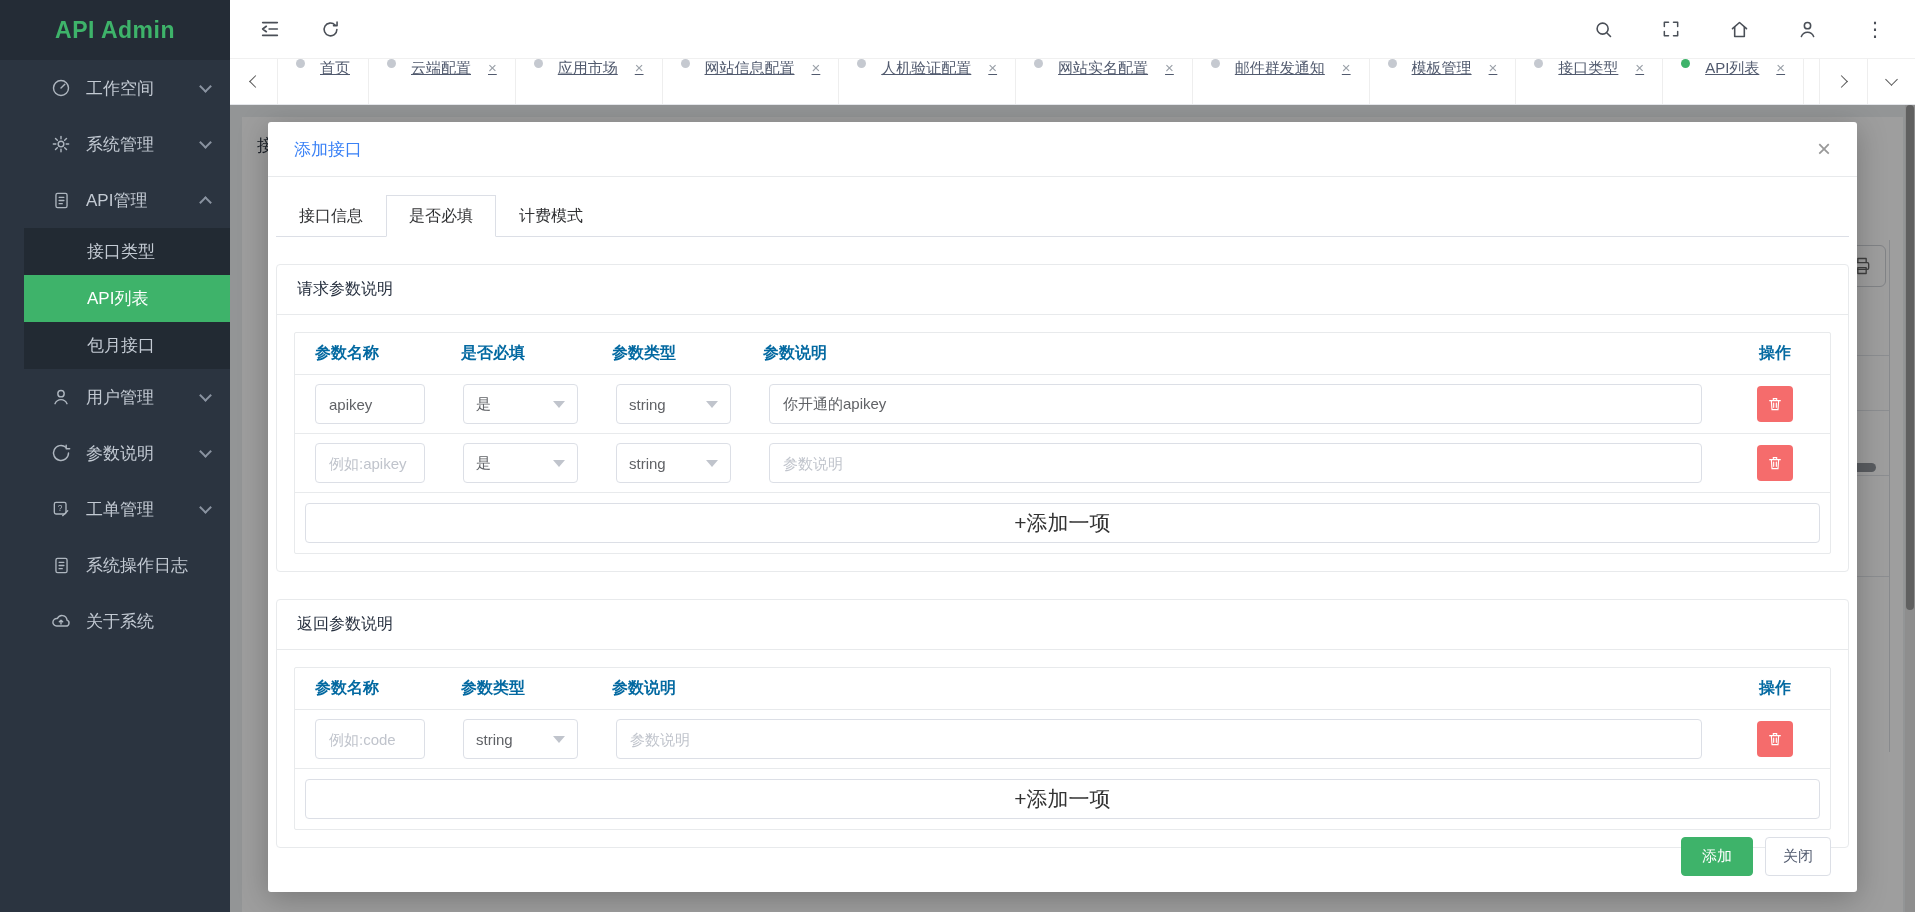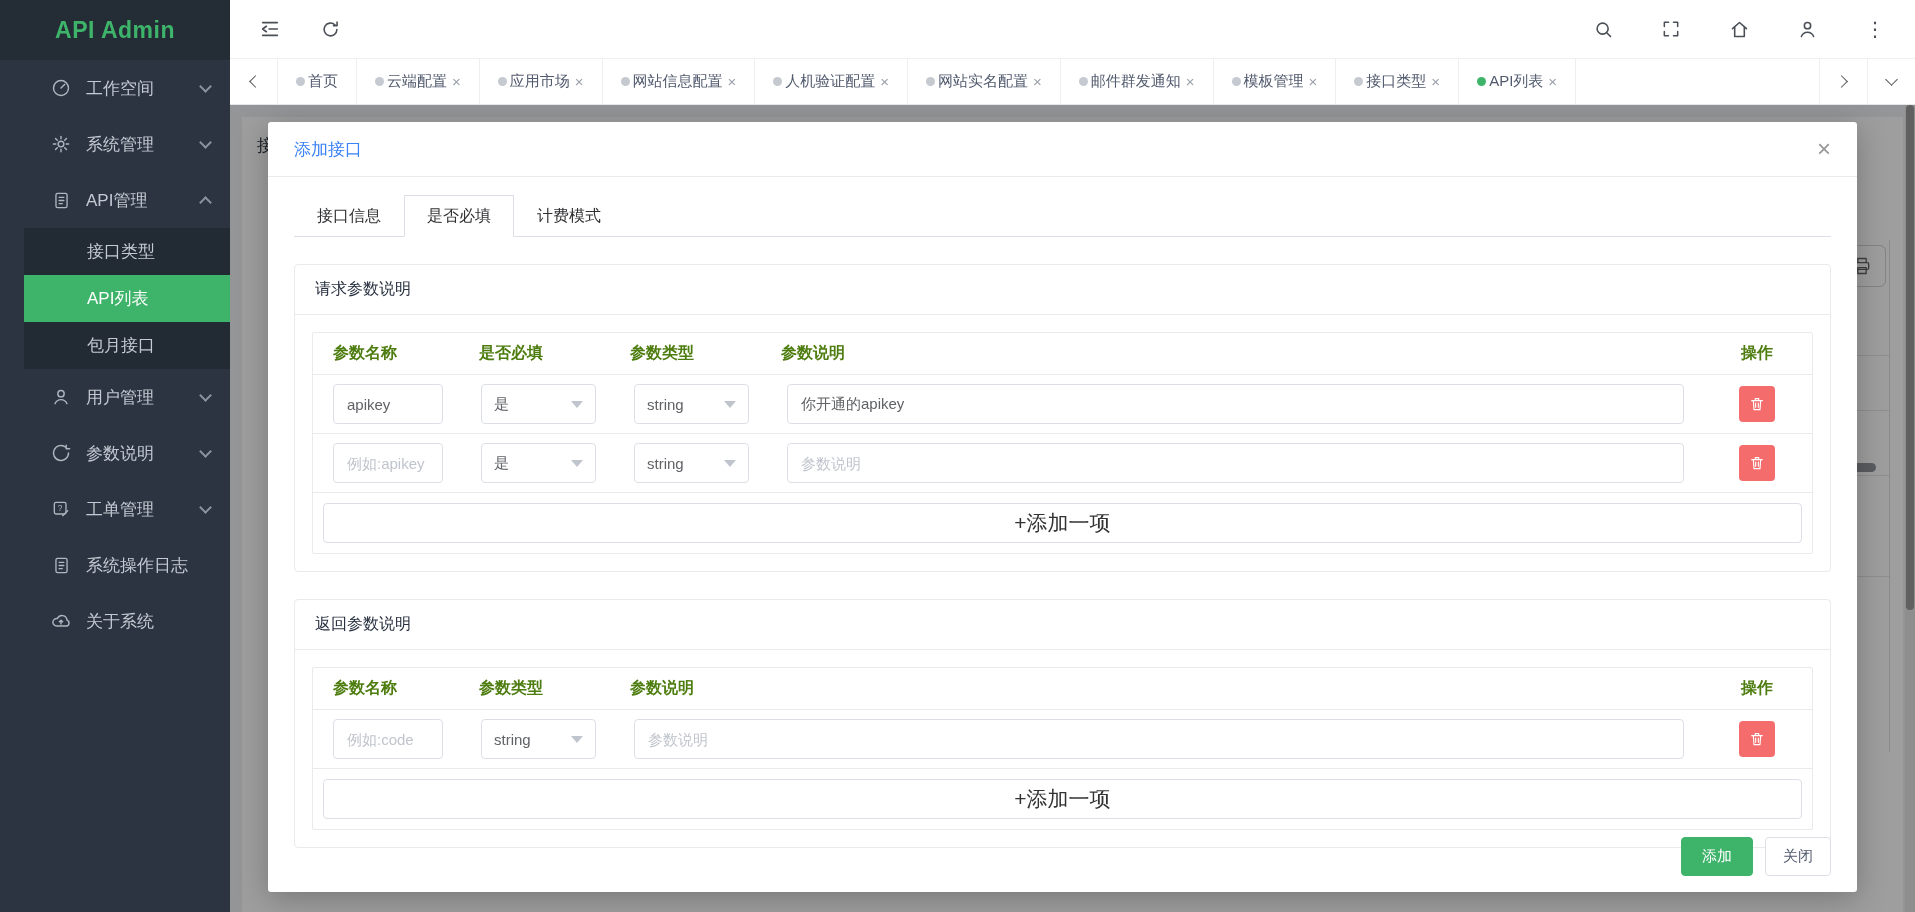--- a/index.html
+++ b/index.html
@@ -35,22 +35,22 @@
 
   
   .tabbar { height:46px; background:#fff; border-bottom:1px solid #e4e6ea; display:flex; align-items:stretch; }
   .nav-btn { width:48px; display:flex; align-items:center; justify-content:center; cursor:pointer; color:#555; }
   .nav-btn.l { border-right:1px solid #eee; }
   .nav-btn.r { border-left:1px solid #eee; }
   .cv { width:9px; height:9px; border-right:1.8px solid #555; border-bottom:1.8px solid #555; }
   .cv.left { transform:rotate(135deg); margin-left:4px; }
   .cv.right { transform:rotate(-45deg); margin-right:4px; }
   .cv.down { transform:rotate(45deg); margin-top:-4px; }
-  .tab { display:flex; align-items:center; padding:0 18px; border-right:1px solid #eee;
-    font-size:15px; color:#515a6e; gap:3px; cursor:pointer; white-space:nowrap; }
+  .tab { display:flex; align-items:flex-start; padding:0 18px; border-right:1px solid #eee;
+    font-size:15px; color:#515a6e; gap:15px; cursor:pointer; white-space:nowrap;text-decoration:underline; }
   .dot { width:9px; height:9px; border-radius:50%; background:#c5c9d0; flex:0 0 9px; }
   .tab.active .dot { background:#3eb36a; }
   .tab-x { color:#9aa0a8; font-size:15px; margin-left:2px; cursor:pointer; }
   .tab-spacer { flex:1; }
 
   
   .content { flex:1; position:relative; background:#eef0f3; overflow:hidden; }
   .page-behind { position:absolute; left:12px; top:12px; right:12px; bottom:0; background:#fff; }
   .pb-title { padding:17px 0 0 15px; font-size:17px; color:#2c3541; }
   .pb-btn { position:absolute; left:1596px; top:128px; width:48px; height:42px;
@@ -63,33 +63,33 @@
 
   .overlay { position:absolute; inset:0; background:rgba(0,0,0,0.38); }
 
   
   .modal { position:absolute; left:38px; top:17px; width:1589px; height:770px; background:#fff;
     border-radius:3px; box-shadow:0 6px 30px rgba(0,0,0,.25); }
   .modal-head { height:55px; padding:0 26px; display:flex; align-items:center;
     justify-content:space-between; border-bottom:1px solid #e8eaec; }
   .modal-title { font-size:17px; color:#3b82f6; }
   .modal-x { font-size:24px; color:#999; cursor:pointer; line-height:1; }
-  .modal-body { padding:18px 26px 0; }
+  .modal-body { padding:18px 8px 0; }
 
   .mtabs { display:flex; border-bottom:1px solid #dcdfe6; }
   .mtab { height:42px; line-height:40px; padding:0 22px; font-size:16px; color:#303133;
     cursor:pointer; border:1px solid transparent; border-bottom:1px solid transparent; margin-bottom:-1px; }
   .mtab.active { border-color:#dcdfe6; border-bottom-color:#fff; background:#fff; }
 
   .card { border:1px solid #e8eaec; border-radius:4px; margin-top:27px; background:#fff; }
   .card-head { padding:14px 20px; border-bottom:1px solid #e8eaec; font-size:16px; color:#27303f; }
   .card-body { padding:17px; }
   .ptable { border:1px solid #e8eaec; border-radius:2px; }
   .prow { display:flex; align-items:center; gap:38px; padding:0 20px; }
-  .prow.head { height:42px; font-size:16px; font-weight:bold; color:#4d7c0f; border-bottom:1px solid #e8eaec;gap:36px; }
+  .prow.head { height:42px; font-size:16px; font-weight:bold; color:#0369a1; border-bottom:1px solid #e8eaec;gap:36px; }
   .prow.data { padding:9px 20px; border-bottom:1px solid #e8eaec; }
   .c-name { width:110px; flex:0 0 110px; }
   .c-req  { width:115px; flex:0 0 115px; }
   .c-type { width:115px; flex:0 0 115px; }
   .c-desc { flex:1; min-width:0; }
   .c-ops  { width:70px; flex:0 0 70px; text-align:center; }
 
   .inp { height:40px; width:100%; border:1px solid #dcdfe6; border-radius:4px; padding:0 13px;
     font-size:15px; color:#606266; outline:none; background:#fff;
     font-family:"Liberation Sans","DejaVu Sans",sans-serif; }

